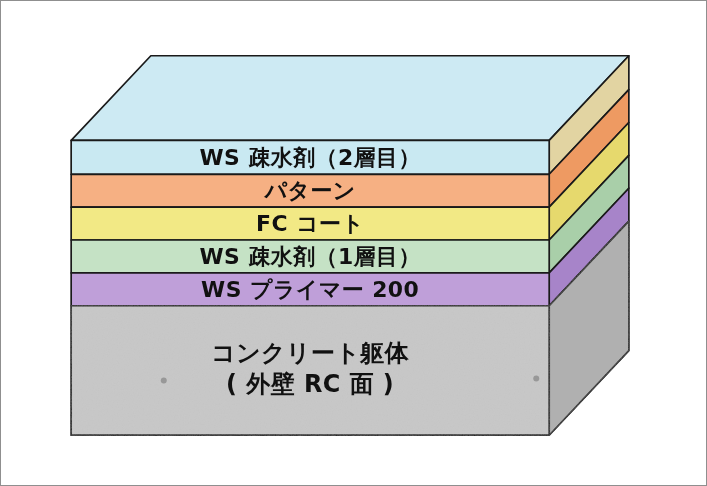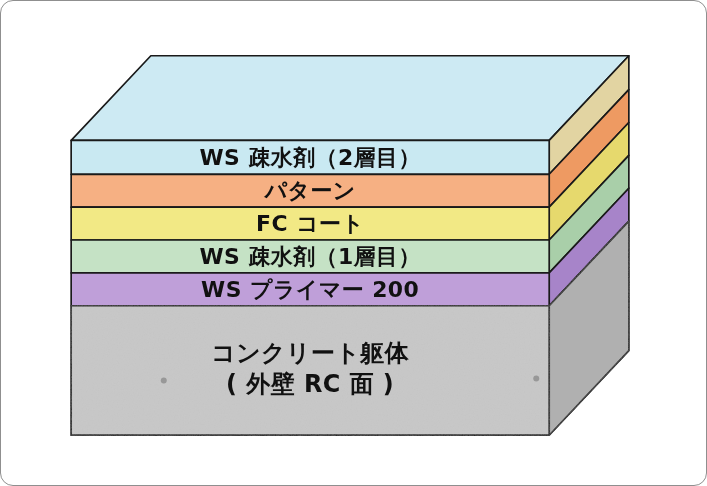--- a/index.html
+++ b/index.html
@@ -8,21 +8,21 @@
     background:#ffffff;
     font-family:"DejaVu Sans","Liberation Sans",sans-serif;
   }
   .page{
     position:relative;
     width:707px;
     height:486px;
     box-sizing:border-box;
     background:#ffffff;
     border:1px solid #8f8f8f;
-    border-radius:13px;
+    border-radius:0;
     overflow:hidden;
   }
   svg{display:block;width:100%;height:100%;}
   .face{
     stroke:var(--outline,#1a1a1a);
     stroke-width:1.7;
     stroke-linejoin:round;
   }
   .speckle{
     stroke:none;

